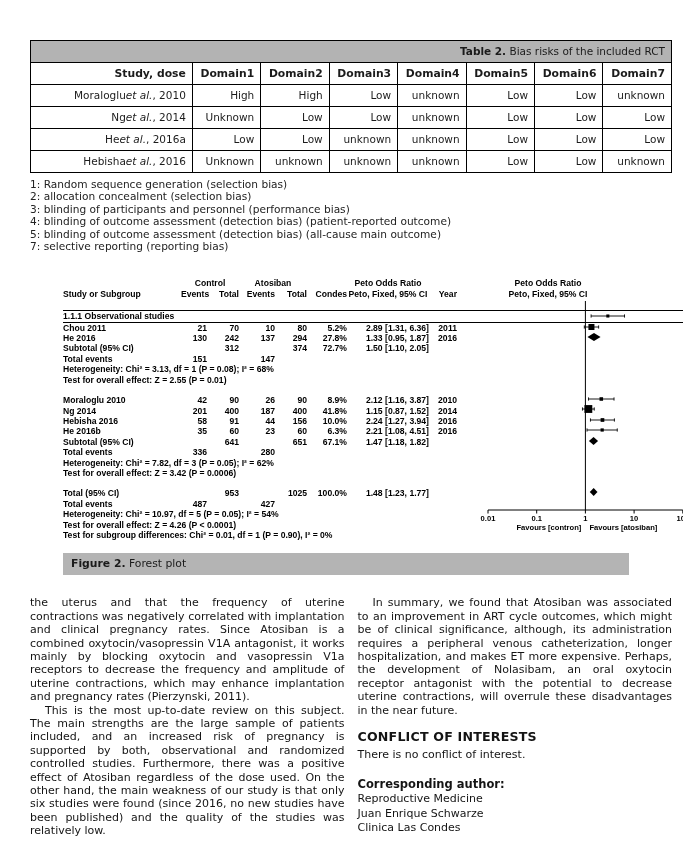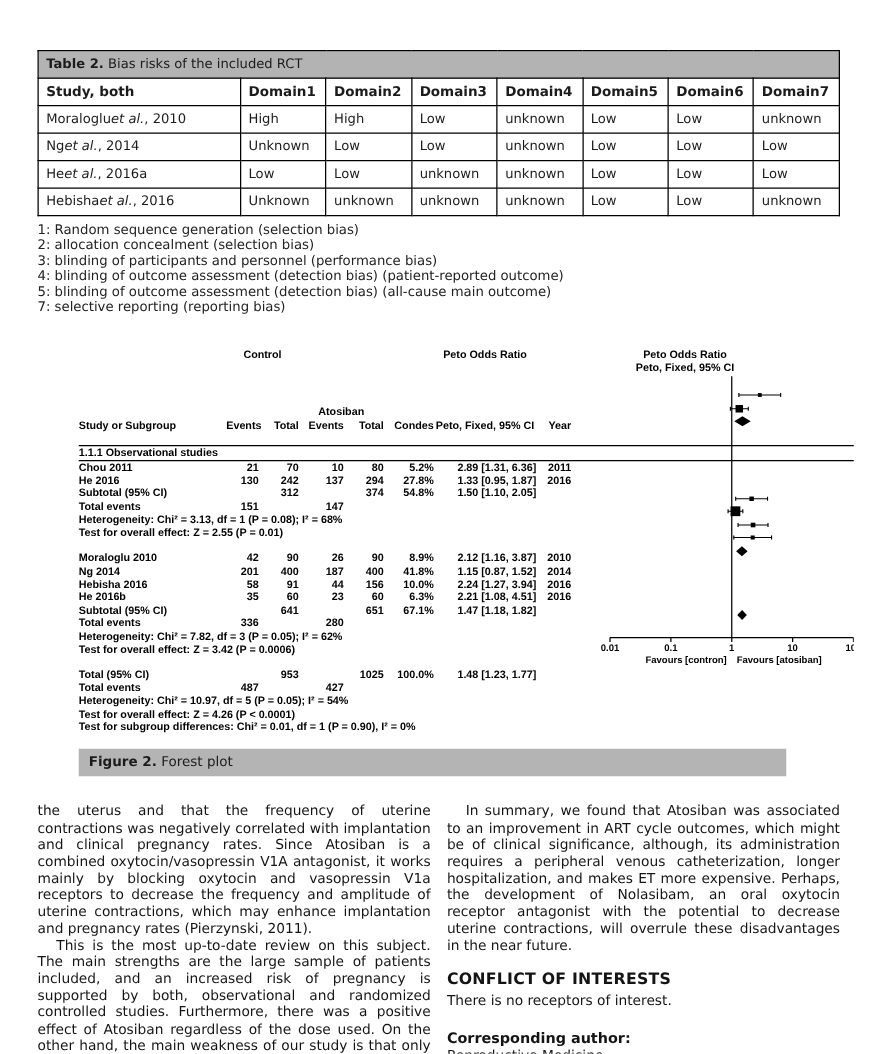--- a/index.html
+++ b/index.html
@@ -5,21 +5,21 @@
   html,body{margin:0;padding:0;}
   body{
     width:700px;height:843px;overflow:hidden;background:#ffffff;
     font-family:"DejaVu Sans",sans-serif;color:#1b1b1b;
     -webkit-font-smoothing:antialiased;
   }
   .page{padding:40px 28px 0 30px;}
 
   
   table.bias{border-collapse:collapse;width:642px;font-size:10.5px;}
-  table.bias td,table.bias th{border:1px solid #000;padding:2px 6px 3px 6px;text-align:left;vertical-align:middle;}
+  table.bias td,table.bias th{border:1px solid #000;padding:2px 6px 3px 6px;text-align:right;vertical-align:middle;}
   .tbl-caption{background:#b3b3b3;font-size:10.5px;}
   .tbl-caption b{font-weight:bold;}
   table.bias th{font-weight:bold;font-size:10.8px;padding-top:4px;padding-bottom:4px;}
   table.bias td{height:16px;}
   .col-study{width:158px;}
   .col-dom{width:62px;}
 
   
   .footnotes{margin-top:5px;font-size:10.6px;line-height:12.4px;color:#222;}
 
@@ -69,21 +69,21 @@
       <col class="col-dom">
         <col class="col-dom">
         <col class="col-dom">
         <col class="col-dom">
     </colgroup>
     <tbody>
       <tr>
         <td class="tbl-caption" colspan="8"><b>Table 2.</b><span> Bias risks of the included RCT</span></td>
       </tr>
       <tr id="bias-head">
-          <th>Study, both</th>
+          <th>Study, dose</th>
           <th>Domain1</th>
           <th>Domain2</th>
           <th>Domain3</th>
           <th>Domain4</th>
           <th>Domain5</th>
           <th>Domain6</th>
           <th>Domain7</th>
         </tr>
     </tbody>
     <tbody id="bias-body">
@@ -141,21 +141,21 @@
 
   <div class="forest" id="forest">
     <div class="f-right-head">
       <div>Peto Odds Ratio</div>
       <div>Peto, Fixed, 95% CI</div>
     </div>
     <div class="f-header" id="f-header">
         <div class="f-grid">
           <span></span>
           <span class="grp" style="grid-column: 2 / 4;">Control</span>
-          <span class="grp" style="grid-column: 4 / 6; margin-top: 46px;">Atosiban</span>
+          <span class="grp" style="grid-column: 4 / 6;">Atosiban</span>
           <span class="grp" style="grid-column: 7 / 8;">Peto Odds Ratio</span>
         </div>
         <div class="f-grid">
           <span>Study or Subgroup</span>
           <span class="num">Events</span>
           <span class="num">Total</span>
           <span class="num">Events</span>
           <span class="num">Total</span>
           <span class="num">Condes</span>
           <span class="grp">Peto, Fixed, 95% CI</span>
@@ -185,21 +185,21 @@
           <span class="num">27.8%</span>
           <span class="num">1.33 [0.95, 1.87]</span>
           <span class="num">2016</span>
         </div>
         <div class="f-grid">
           <span>Subtotal (95% CI)</span>
           <span class="num"></span>
           <span class="num">312</span>
           <span class="num"></span>
           <span class="num">374</span>
-          <span class="num">54.8%</span>
+          <span class="num">72.7%</span>
           <span class="num">1.50 [1.10, 2.05]</span>
           <span class="num"></span>
         </div>
         <div class="f-grid">
           <span>Total events</span>
           <span class="num">151</span>
           <span></span>
           <span class="num">147</span>
         </div>
         <div class="f-grid">
@@ -346,21 +346,21 @@
   <div class="fig-caption"><b>Figure 2.</b><span> Forest plot</span></div>
 
   <div class="cols">
     <div class="col">
       <p>the uterus and that the frequency of uterine contractions was negatively correlated with implantation and clinical pregnancy rates. Since Atosiban is a combined oxytocin/vasopressin V1A antagonist, it works mainly by blocking oxytocin and vasopressin V1a receptors to decrease the frequency and amplitude of uterine contractions, which may enhance implantation and pregnancy rates (Pierzynski, 2011).</p>
       <p class="indent">This is the most up-to-date review on this subject. The main strengths are the large sample of patients included, and an increased risk of pregnancy is supported by both, observational and randomized controlled studies. Furthermore, there was a positive effect of Atosiban regardless of the dose used. On the other hand, the main weakness of our study is that only six studies were found (since 2016, no new studies have been published) and the quality of the studies was relatively low.</p>
     </div>
     <div class="col">
       <p class="indent">In summary, we found that Atosiban was associated to an improvement in ART cycle outcomes, which might be of clinical significance, although, its administration requires a peripheral venous catheterization, longer hospitalization, and makes ET more expensive. Perhaps, the development of Nolasibam, an oral oxytocin receptor antagonist with the potential to decrease uterine contractions, will overrule these disadvantages in the near future.</p>
       <div class="conflict-h">CONFLICT OF INTERESTS</div>
-      <p>There is no receptors of interest.</p>
+      <p>There is no conflict of interest.</p>
       <div class="corr-h">Corresponding author:</div>
       <div id="author-block">
           <div class="author-line">Reproductive Medicine</div>
           <div class="author-line">Juan Enrique Schwarze</div>
           <div class="author-line">Clinica Las Condes</div>
         </div>
     </div>
   </div>
 
 </div>

